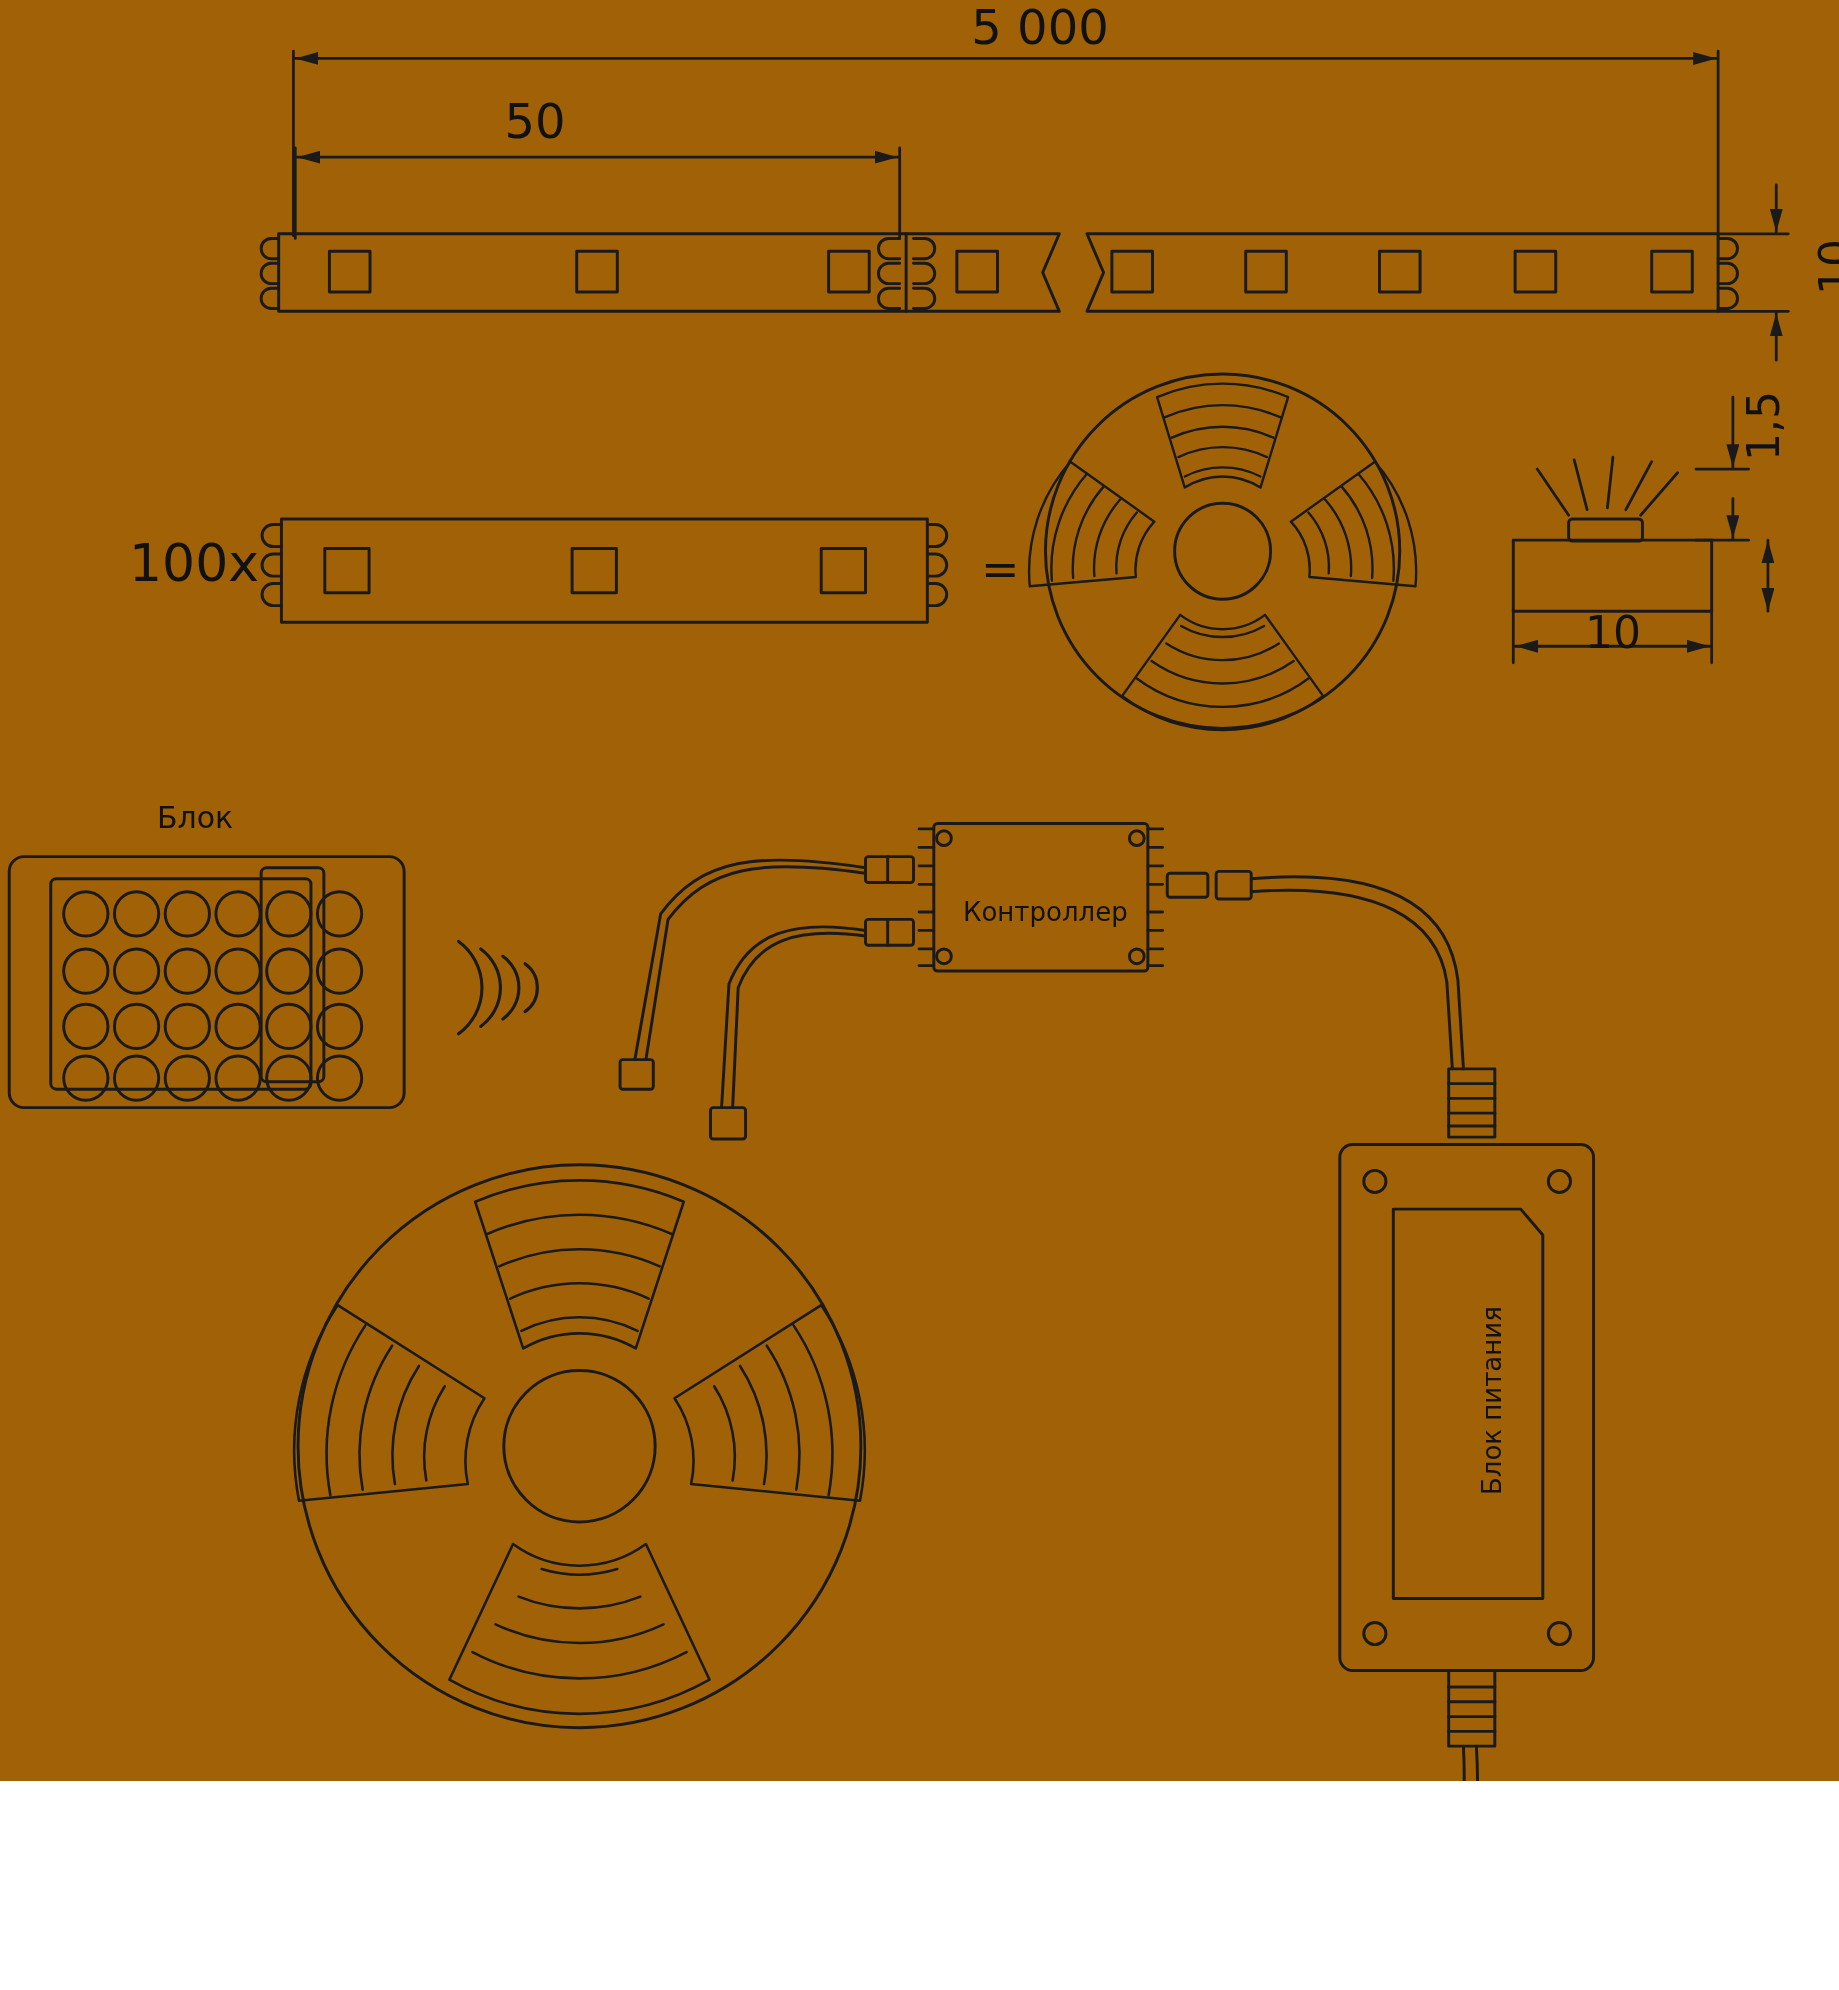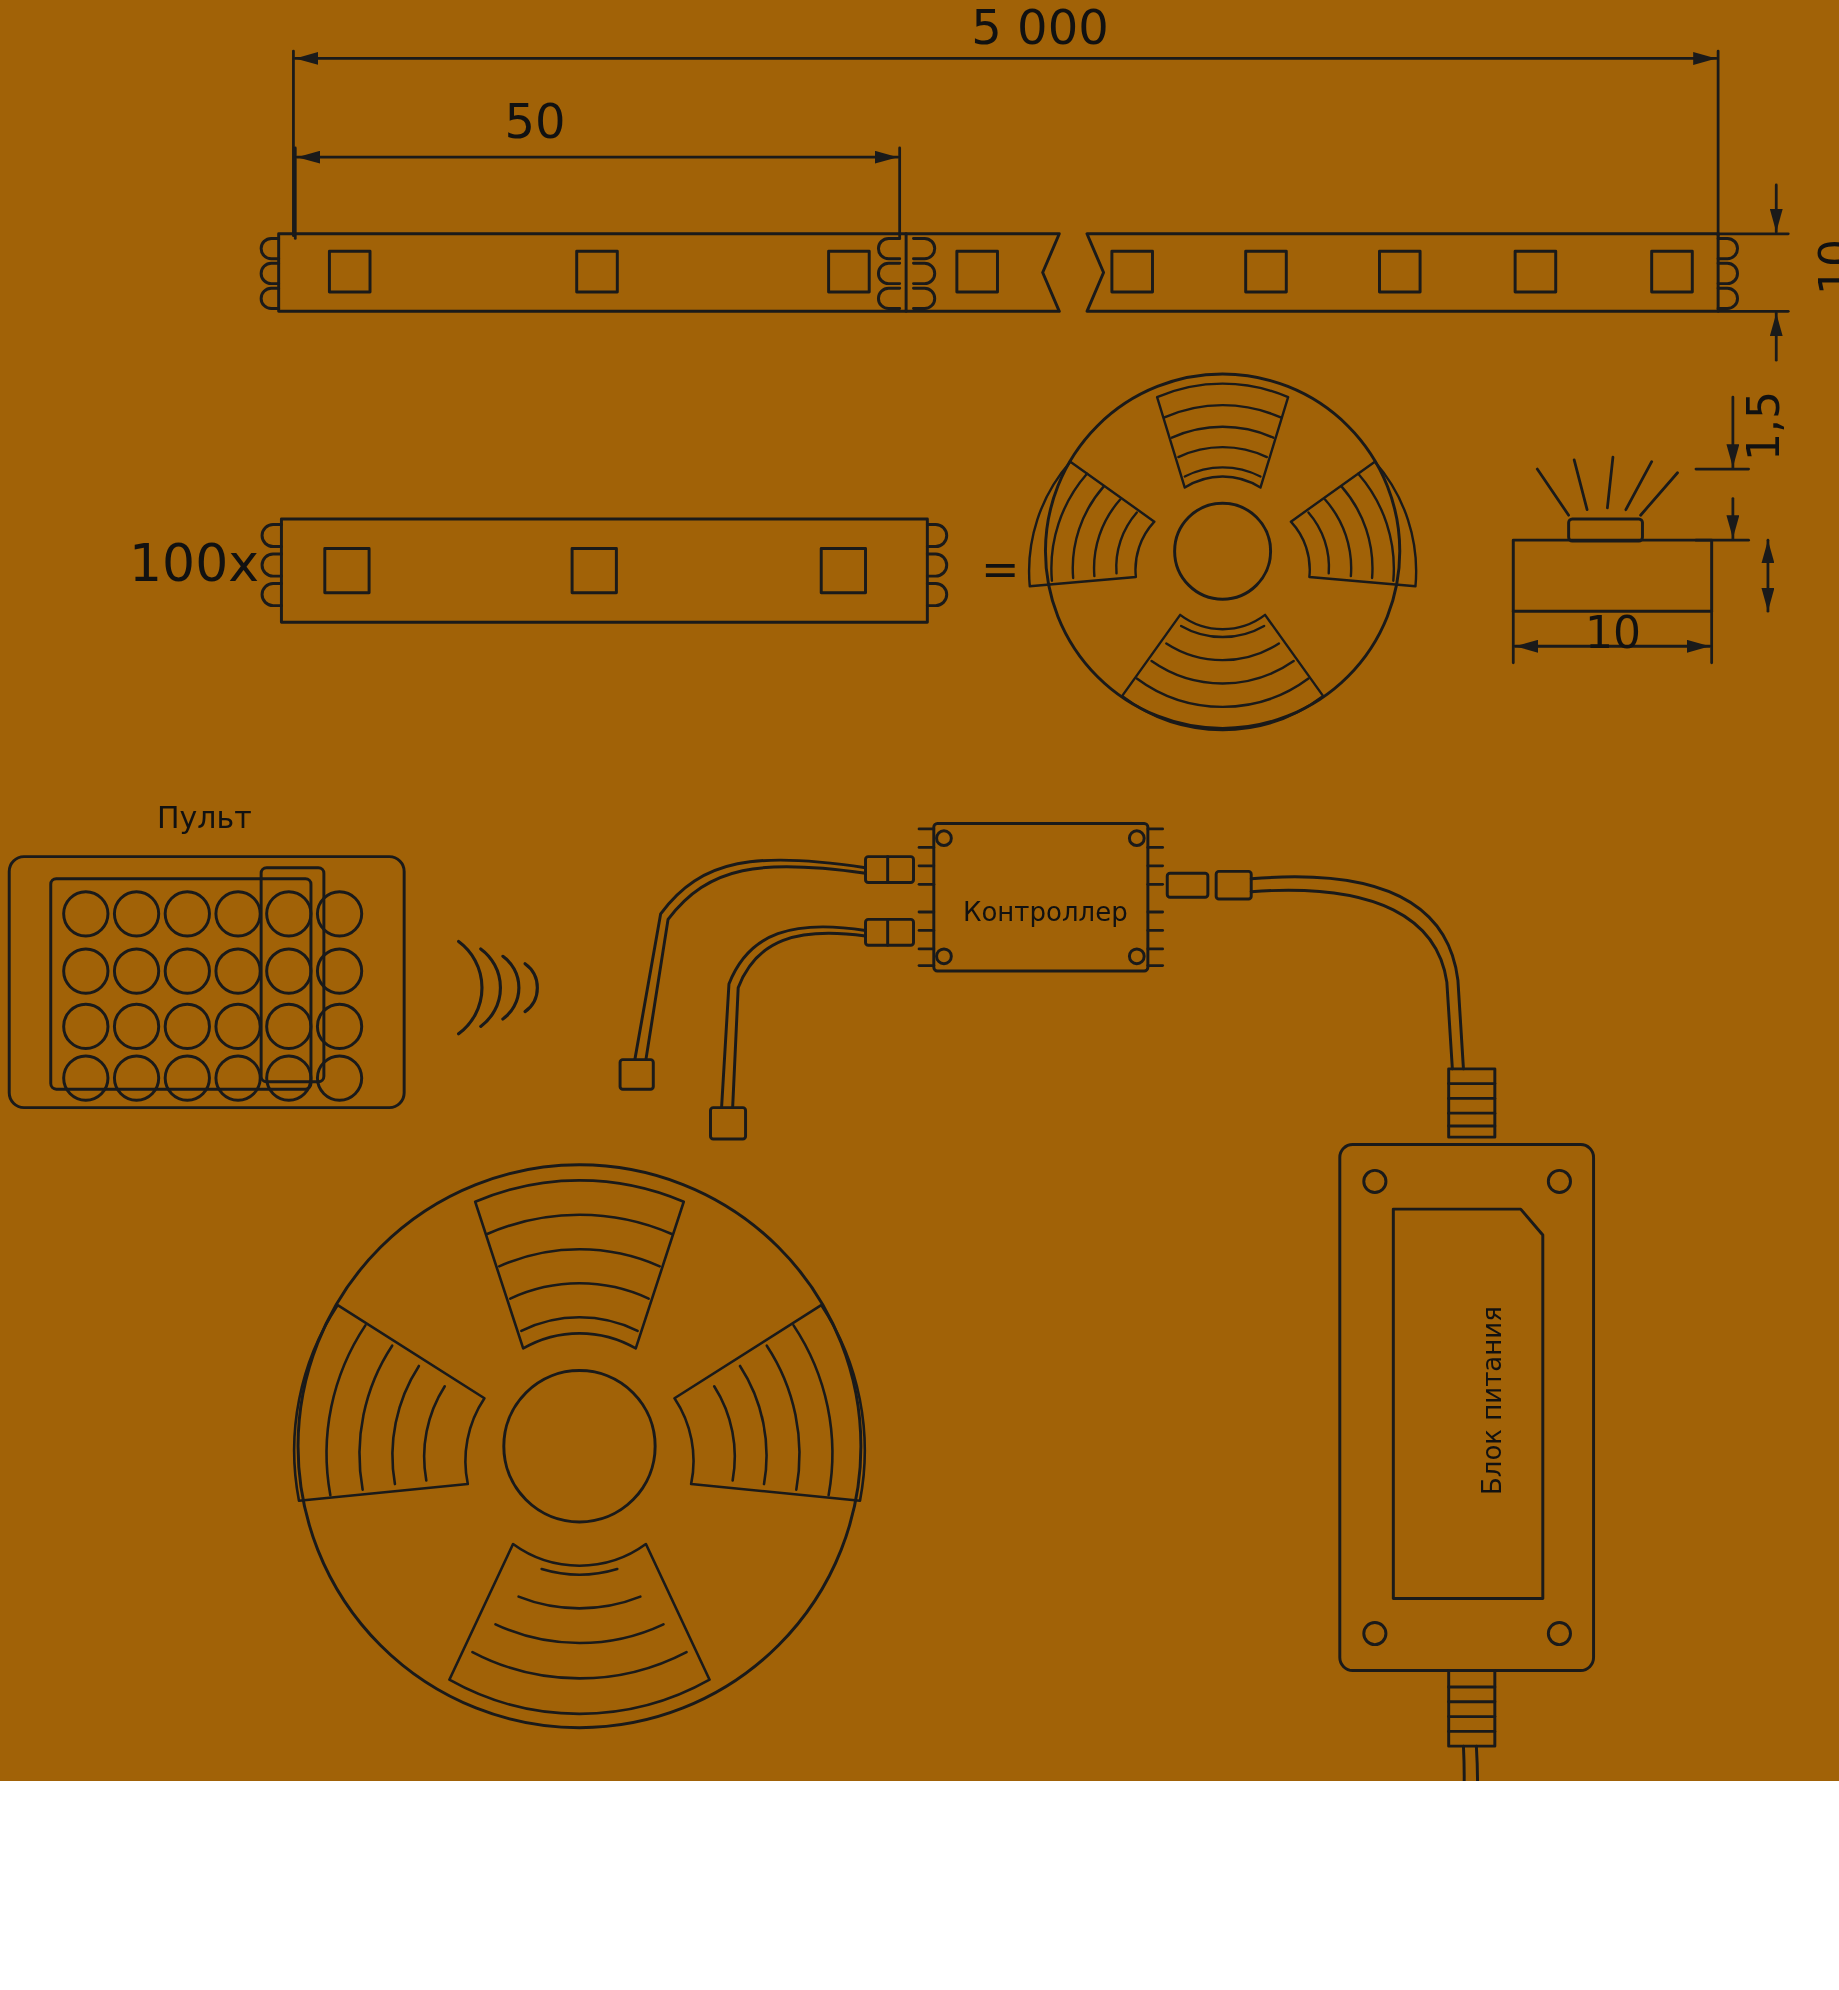--- a/index.html
+++ b/index.html
@@ -349,20 +349,20 @@
   <div class="lbl lbl-10r rot90" style="left:1814px; top:295px;">10</div>
 
   <div class="lbl lbl-100x" style="left:129px; top:537px;">100x</div>
 
   <div class="lbl lbl-eq" style="left:981px; top:546px;">=</div>
 
   <div class="lbl lbl-15 rot90" style="left:1742px; top:461px;">1,5</div>
 
   <div class="lbl lbl-10b" style="left:1613px; top:611px; transform:translateX(-50%);">10</div>
 
-  <div class="lbl lbl-pult" style="left:157px; top:803px;">Пульт</div>
+  <div class="lbl lbl-pult" style="left:157px; top:803px;">Блок</div>
 
   <div class="lbl lbl-ctrl" style="left:963px; top:899px;">Контроллер</div>
 
   <div class="lbl lbl-psu rot90" style="left:1479px; top:1495px;">Блок питания</div>
 
 </div>
 
 
 </body></html>

